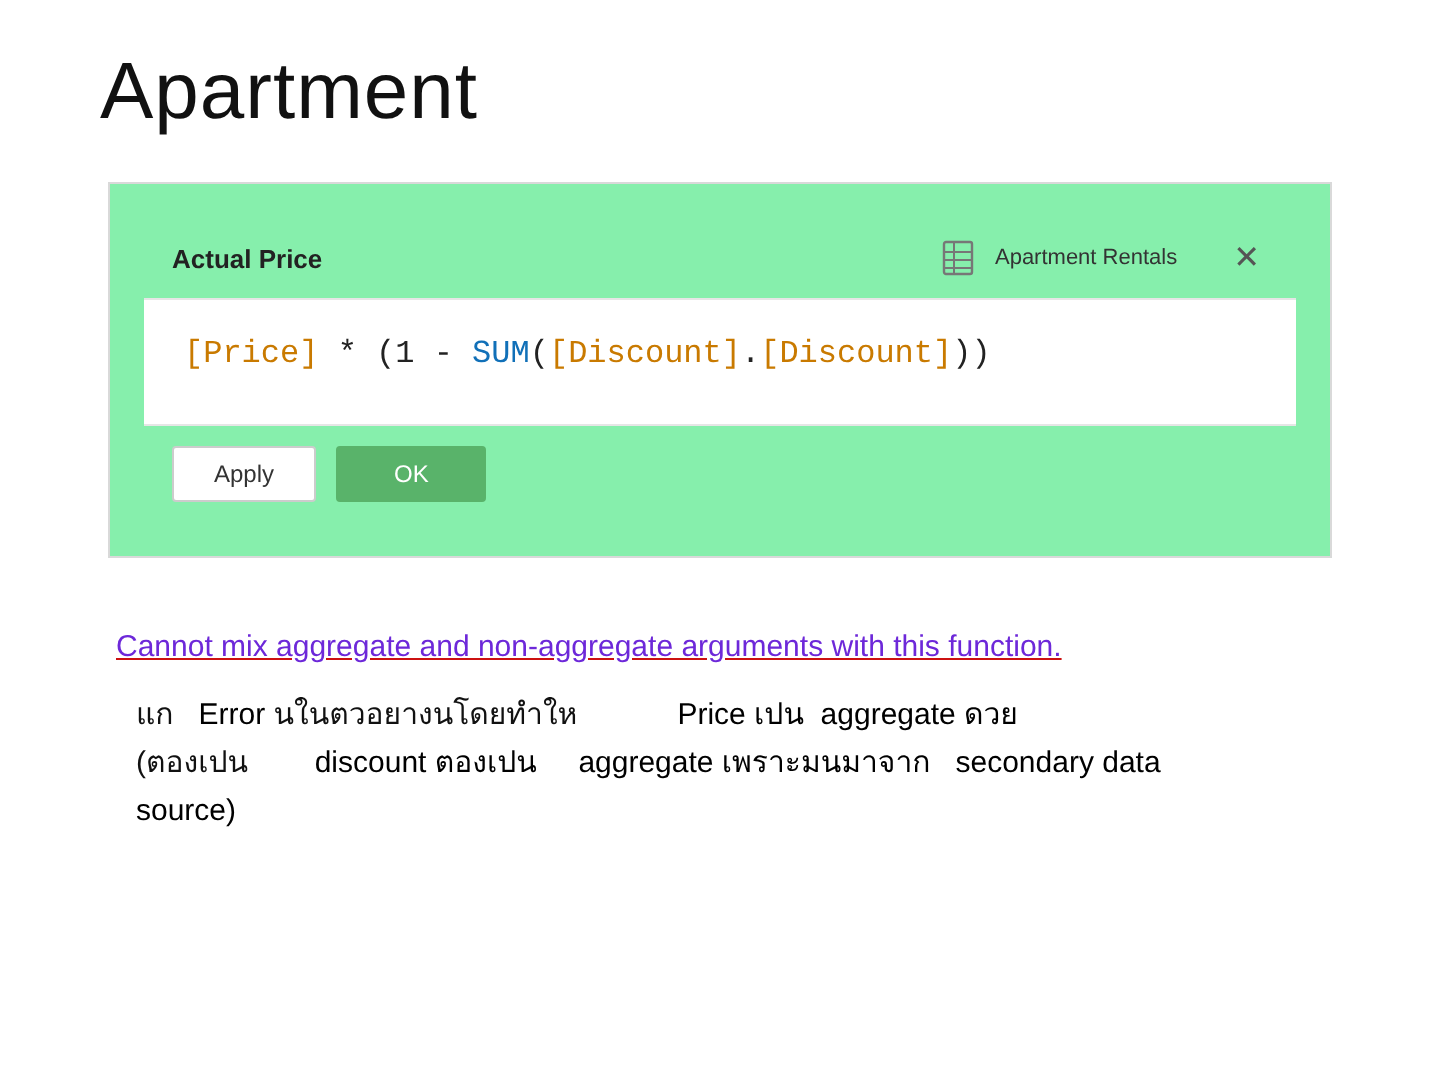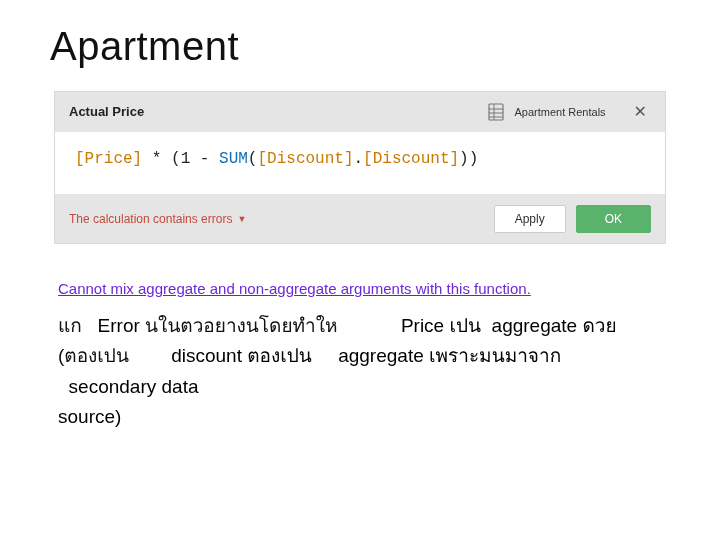--- a/index.html
+++ b/index.html
@@ -23,22 +23,22 @@
       color: #111;
       margin-bottom: 8px;
       padding-bottom: 4px;
       border-bottom: 1px solid #999;
       width: fit-content;
       min-width: 280px;
     }
     .dialog {
       margin: 8px 4px 12px 4px;
       border: 1px solid #d9d9d9;
-      background: #e5e5e5;
-      padding: 0;
+      background: #86efac;
+      padding: 17px;
     }
     .dlg-top {
       display: flex;
       align-items: center;
       padding: 10px 14px 10px 14px;
       border-bottom: 1px solid #e6e6e6;
       gap: 10px;
     }
     .field-name {
       flex: 1;
@@ -104,23 +104,24 @@
     }
     .notes { margin-top: 36px; padding: 0 8px; }
     .err-detail {
       color: #6d28d9;
       font-size: 15px;
       margin-bottom: 14px;
       text-decoration: underline;
       text-decoration-color: #c11;
     }
     .explain {
-      font-size: 19px;
+      font-size: 15px;
       color: #111;
       line-height: 1.6;
+      margin-left: 10px;
     }
     .explain .english { color: #000; }
   </style>
 </head>
 <body>
 
 <div class="slide">
   <div class="title">Apartment</div>
 
 
@@ -138,24 +139,20 @@
       </span>
       <span class="sheet-name">Apartment Rentals</span>
       <span class="close-x">✕</span>
     </div>
 
     <div class="formula-area">
       <span class="tok-field">[Price]</span><span class="tok-op"> * </span><span class="tok-op">(1 - </span><span class="tok-func">SUM</span><span class="tok-op">(</span><span class="tok-field">[Discount]</span><span class="tok-op">.</span><span class="tok-field">[Discount]</span><span class="tok-op">))</span>
     </div>
 
     <div class="dlg-bottom">
-      <div class="err-msg">
-        <span>The calculation contains errors</span>
-        <span class="caret-down">▼</span>
-      </div>
       <div class="btn">Apply</div>
       <div class="btn btn-ok">OK</div>
     </div>
   </div>
 
   <div class="notes">
     <div class="err-detail">Cannot mix aggregate and non-aggregate arguments with this function.</div>
     <div class="explain">
       <span>แก</span>
       &nbsp;&nbsp;<span class="english">Error</span>

